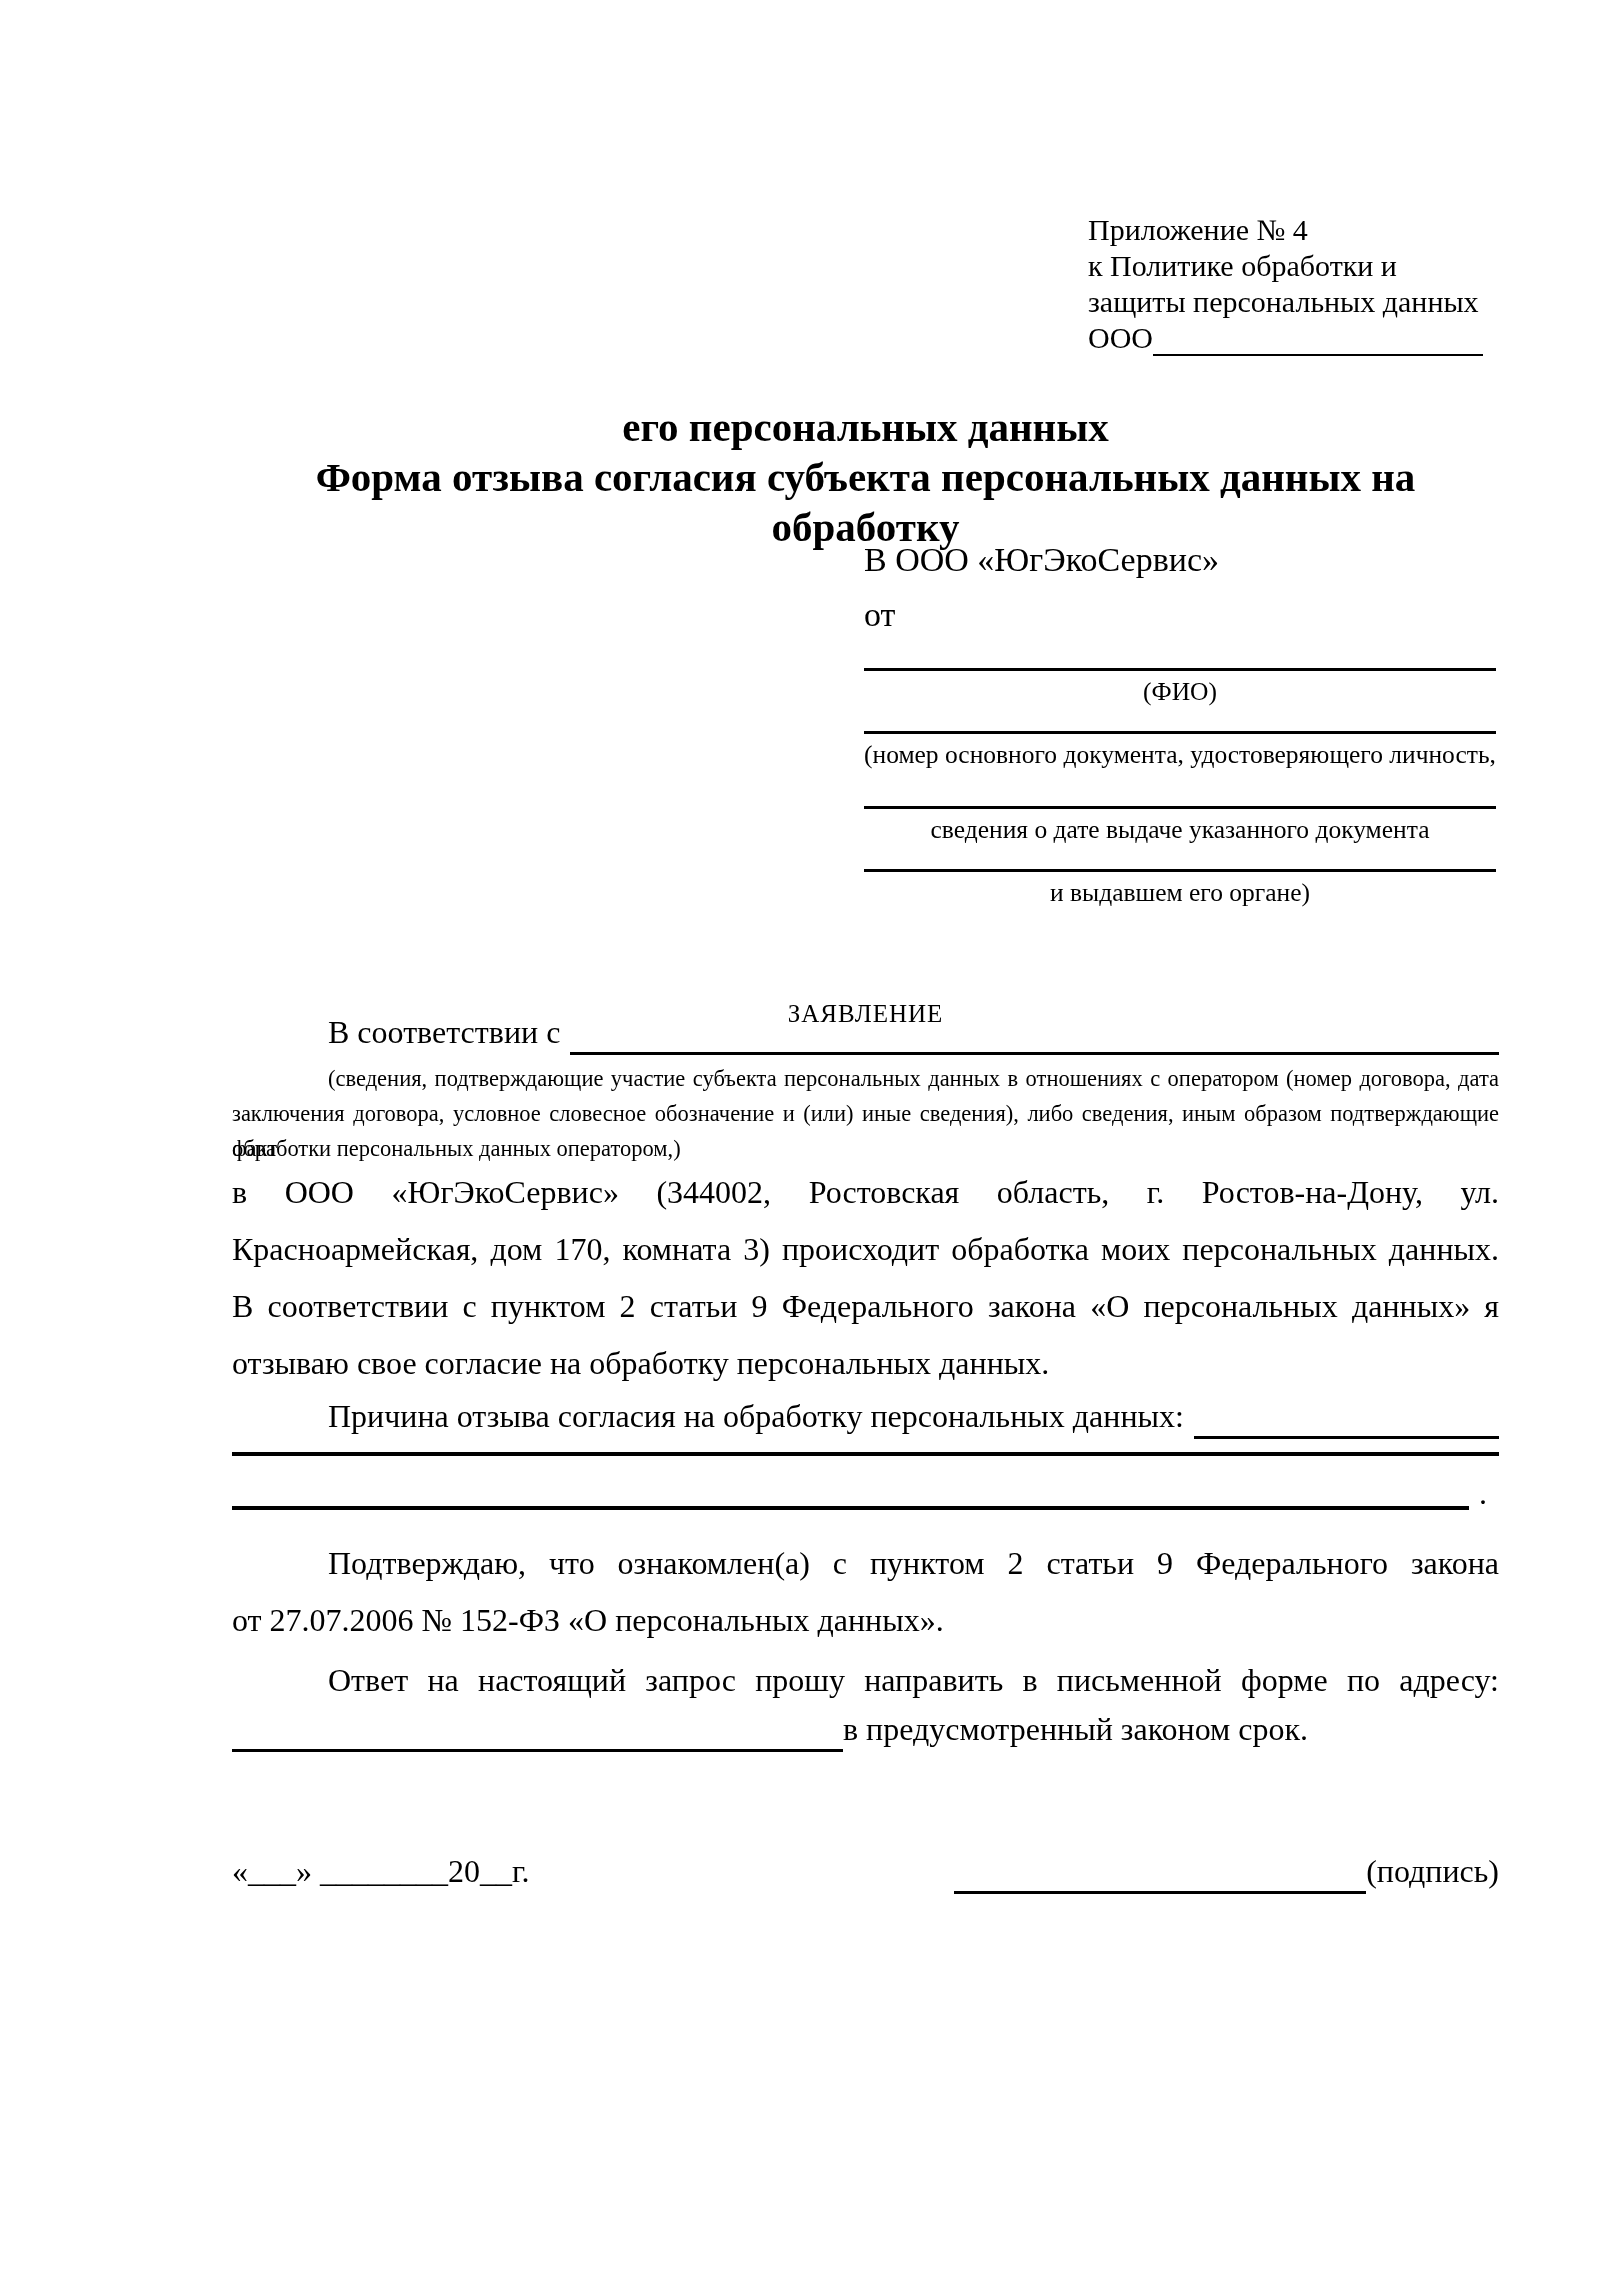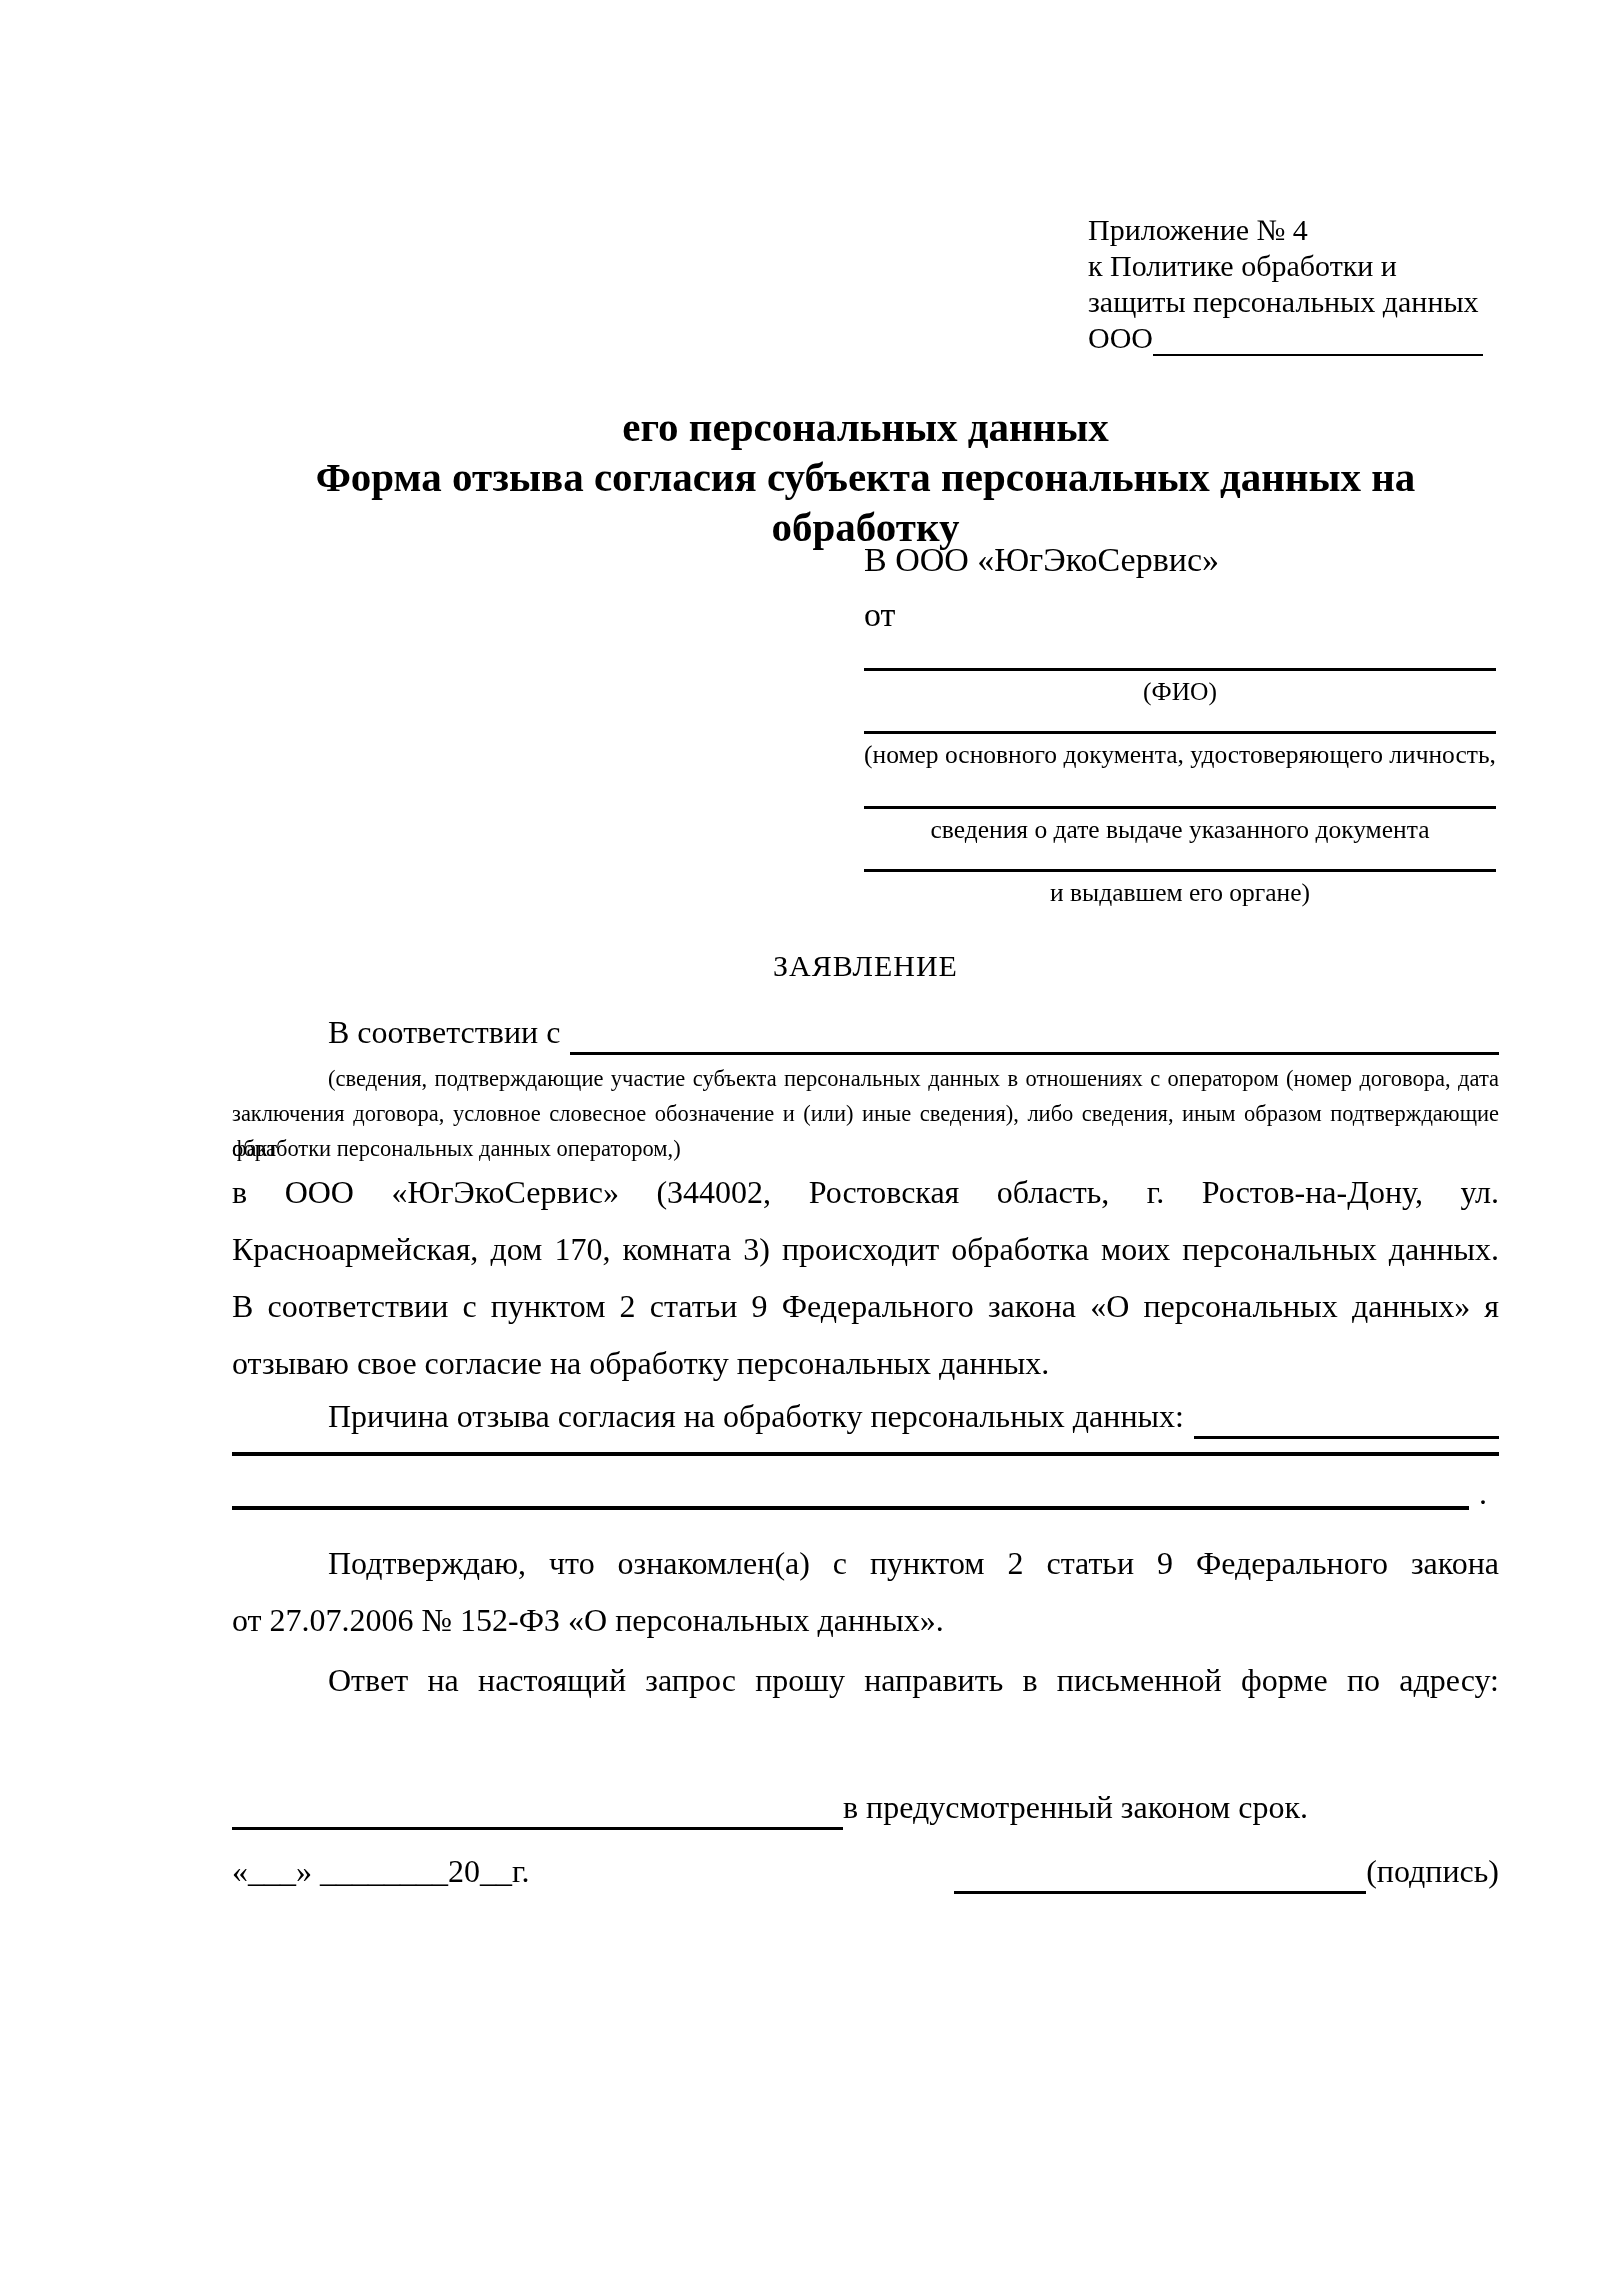--- a/index.html
+++ b/index.html
@@ -20,22 +20,22 @@
 
   .addr-to   { position:absolute; left:864px; top:541px; font-size:34px; white-space:nowrap; }
   .addr-from { position:absolute; left:864px; top:596px; font-size:34px; }
   .field-line { position:absolute; left:864px; width:632px; height:2.9px; background:#000; }
   .field-label {
     position:absolute; left:864px; width:632px; text-align:center;
     font-size:25.5px; white-space:nowrap; line-height:31px;
   }
 
   .zayavlenie {
-    position:absolute; left:232px; top:949px; width:1267px;
-    text-align:center; font-size:30px; letter-spacing:1px;
+    position:absolute; left:232px; top:1000px; width:1267px;
+    text-align:center; font-size:25px; letter-spacing:1px;
   }
 
   .flex-row {
     position:absolute; left:232px; width:1267px;
     display:flex; align-items:stretch; font-size:32px; line-height:45px;
   }
   .flex-row .lead { white-space:nowrap; }
   .flex-row .fill-line { flex:1; border-bottom:3.9px solid #000; margin-left:9.8px; }
   .indent { padding-left:96px; }
 
@@ -123,21 +123,21 @@
   </div>
 
   <div class="bar" style="left:232px; top:1452px; width:1267px;"></div>
   <div class="bar" style="left:232px; top:1506px; width:1237px;"></div>
   <div class="period-mark" style="left:1479px; top:1475px;">.</div>
 
   <div class="body-line indent" style="top:1539px;">Подтверждаю, что ознакомлен(а) с пунктом 2 статьи 9 Федерального закона</div>
   <div class="body-line last" style="top:1596px;">от 27.07.2006 № 152-ФЗ «О персональных данных».</div>
 
   <div class="body-line indent" style="top:1656px;">Ответ на настоящий запрос прошу направить в письменной форме по адресу:</div>
-  <div class="response-row" style="top:1785px;text-align:center;">
+  <div class="response-row" style="top:1707px;text-align:center;">
     <span class="fill-line"></span>
     <span class="tail">в предусмотренный законом срок.</span>
   </div>
 
   <div class="sig-row">
     <span>«___» ________20__г.</span>
     <span class="sig-right">
       <span class="fill-line"></span>
       <span class="sig-label">(подпись)</span>
     </span>

